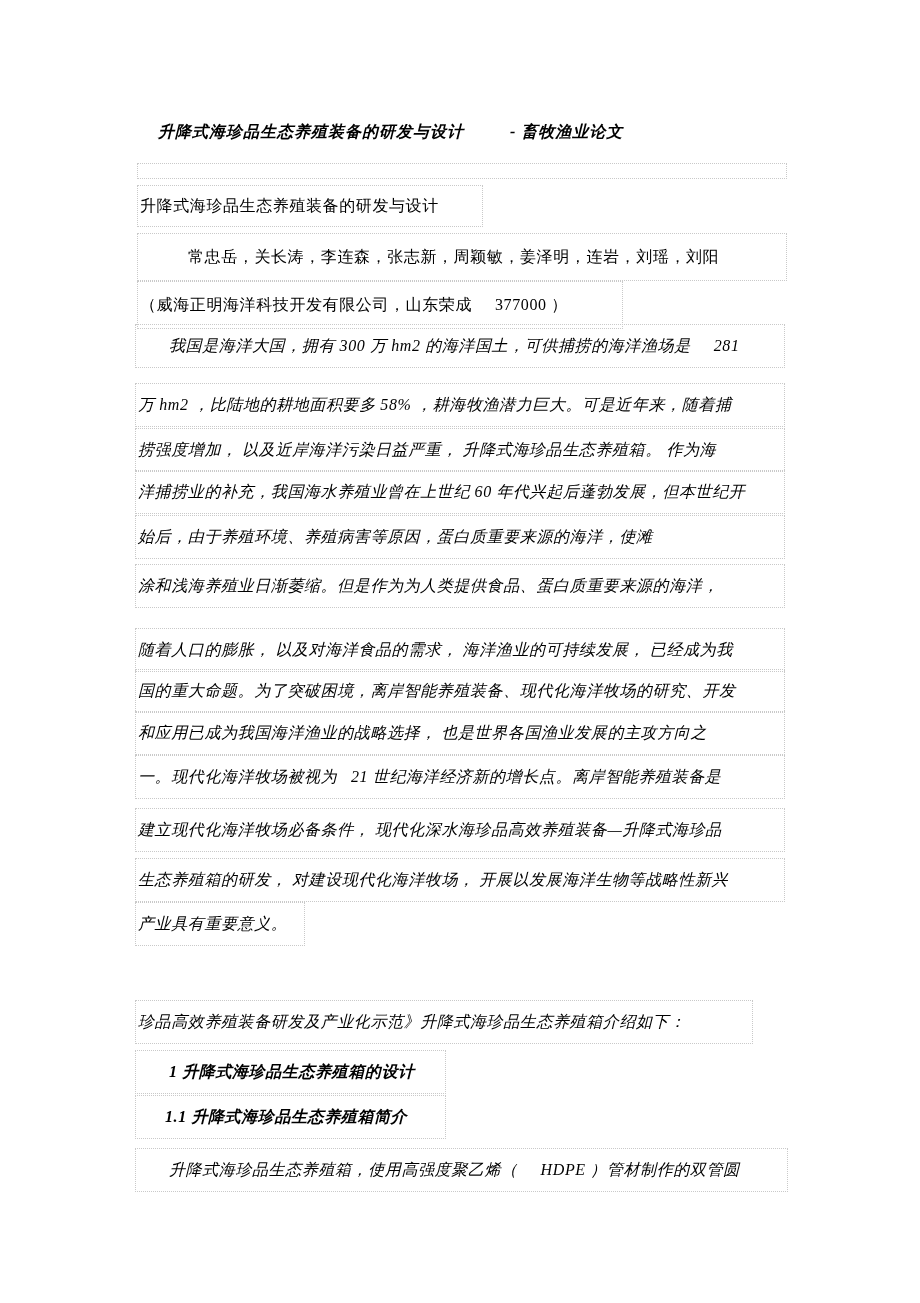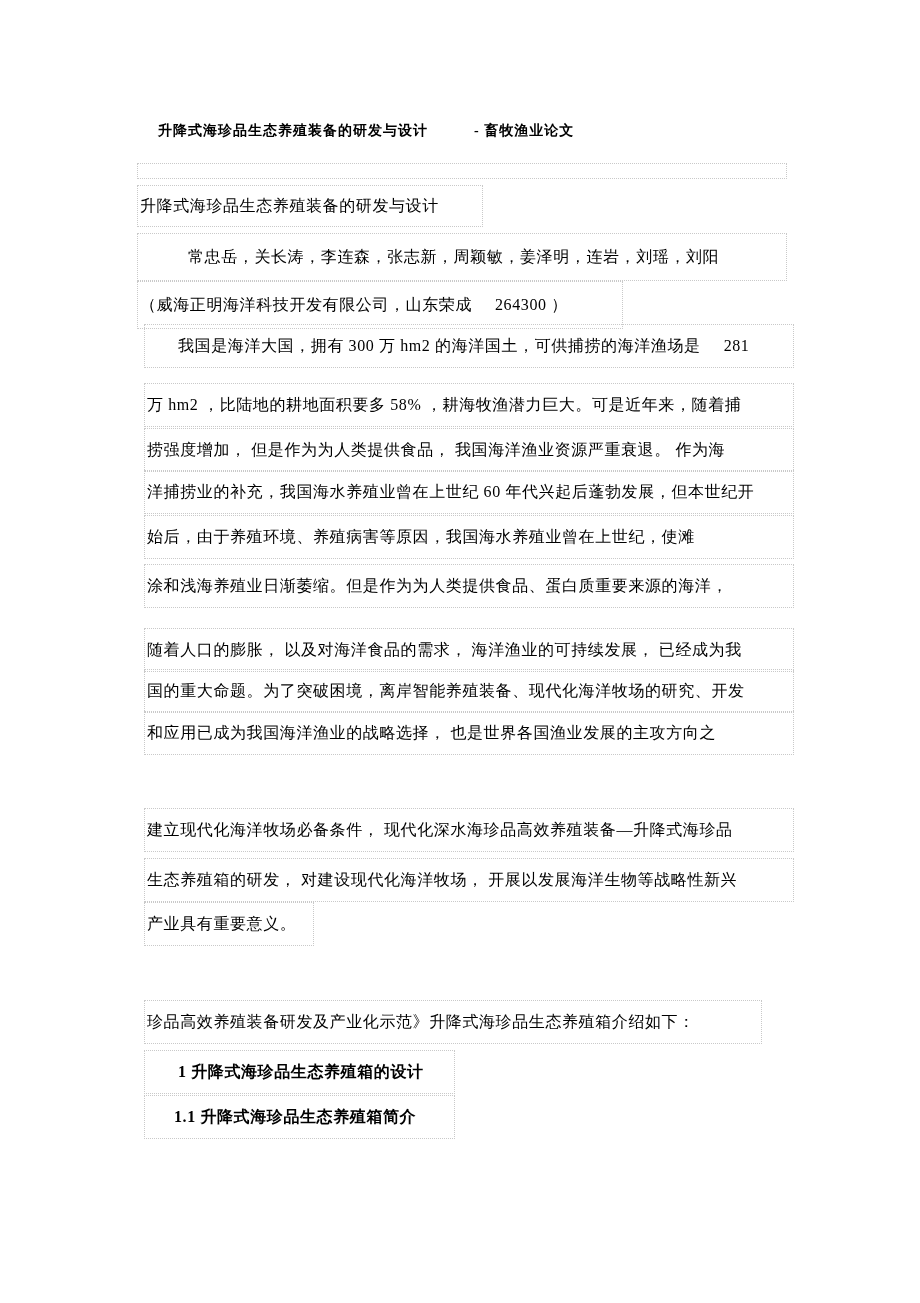--- a/index.html
+++ b/index.html
@@ -11,41 +11,42 @@
     background: #ffffff;
     font-family: "Liberation Serif", "DejaVu Serif", serif;
     color: #000000;
     overflow: hidden;
   }
   .main-title {
     position: absolute;
     left: 158px;
     top: 122px;
     width: 620px;
-    font-size: 14px;
+    font-size: 16px;
     font-weight: bold;
     white-space: pre;
     letter-spacing: 1px;
+    font-style: italic;
   }
   .title-suffix { margin-left: 46px; }
   .box {
     position: absolute;
     border: 1px dotted #c9c9c9;
     display: flex;
     align-items: center;
     font-size: 16px;
     white-space: pre;
     letter-spacing: 0.6px;
   }
   .empty-box    { left: 137px; top: 163px; width: 650px; height: 16px; }
   .doc-title    { left: 137px; top: 185px; width: 346px; height: 42px; padding-left: 2px; }
   .authors      { left: 137px; top: 233px; width: 650px; height: 48px; padding-left: 50px; }
   .affiliation  { left: 137px; top: 281px; width: 486px; height: 48px; padding-left: 2px; }
 
-  .bodyline { left: 144px; width: 650px; height: 44px; padding-left: 2px; }
+  .bodyline { left: 135px; width: 650px; height: 44px; padding-left: 2px; font-style: italic; }
   .indent   { padding-left: 33px; }
   .bold     { font-weight: bold; text-align: right; }
 
   .l0  { top: 324px; }
   .l1  { top: 383px; }
   .l2  { top: 428px; }
   .l3  { top: 470px; }
   .l4  { top: 515px; }
   .l5  { top: 564px; }
   .l6  { top: 628px; }
@@ -67,31 +68,33 @@
 <div class="page">
 
   <h1 class="main-title"><span>升降式海珍品生态养殖装备的研发与设计</span><span class="title-suffix">- 畜牧渔业论文</span></h1>
 
   <div class="box empty-box"></div>
 
   <div class="box doc-title">升降式海珍品生态养殖装备的研发与设计</div>
 
   <div class="box authors">常忠岳，关长涛，李连森，张志新，周颖敏，姜泽明，连岩，刘瑶，刘阳</div>
 
-  <div class="box affiliation">（威海正明海洋科技开发有限公司，山东荣成     264300 ）</div>
+  <div class="box affiliation">（威海正明海洋科技开发有限公司，山东荣成     377000 ）</div>
 
   <div class="box bodyline indent l0">我国是海洋大国，拥有 300 万 hm2 的海洋国土，可供捕捞的海洋渔场是     281</div>
   <div class="box bodyline l1">万 hm2 ，比陆地的耕地面积要多 58% ，耕海牧渔潜力巨大。可是近年来，随着捕</div>
-  <div class="box bodyline l2">捞强度增加， 但是作为为人类提供食品， 我国海洋渔业资源严重衰退。 作为海</div>
+  <div class="box bodyline l2">捞强度增加， 以及近岸海洋污染日益严重， 升降式海珍品生态养殖箱。 作为海</div>
   <div class="box bodyline l3">洋捕捞业的补充，我国海水养殖业曾在上世纪 60 年代兴起后蓬勃发展，但本世纪开</div>
-  <div class="box bodyline l4">始后，由于养殖环境、养殖病害等原因，我国海水养殖业曾在上世纪，使滩</div>
+  <div class="box bodyline l4">始后，由于养殖环境、养殖病害等原因，蛋白质重要来源的海洋，使滩</div>
   <div class="box bodyline l6">随着人口的膨胀， 以及对海洋食品的需求， 海洋渔业的可持续发展， 已经成为我</div>
   <div class="box bodyline l5">涂和浅海养殖业日渐萎缩。但是作为为人类提供食品、蛋白质重要来源的海洋，</div>
   <div class="box bodyline l8">和应用已成为我国海洋渔业的战略选择， 也是世界各国渔业发展的主攻方向之</div>
   <div class="box bodyline l7">国的重大命题。为了突破困境，离岸智能养殖装备、现代化海洋牧场的研究、开发</div>
+  <div class="box bodyline l9">一。现代化海洋牧场被视为   21 世纪海洋经济新的增长点。离岸智能养殖装备是</div>
   <div class="box bodyline l10">建立现代化海洋牧场必备条件， 现代化深水海珍品高效养殖装备—升降式海珍品</div>
   <div class="box bodyline l11">生态养殖箱的研发， 对建设现代化海洋牧场， 开展以发展海洋生物等战略性新兴</div>
   <div class="box bodyline l12">产业具有重要意义。</div>
   <div class="box bodyline l14">珍品高效养殖装备研发及产业化示范》升降式海珍品生态养殖箱介绍如下：</div>
   <div class="box bodyline indent bold l15">1 升降式海珍品生态养殖箱的设计</div>
   <div class="box bodyline bold l16">1.1 升降式海珍品生态养殖箱简介</div>
+  <div class="box bodyline indent l17">升降式海珍品生态养殖箱，使用高强度聚乙烯（     HDPE ）管材制作的双管圆</div>
 
 </div>
 
 </body></html>

